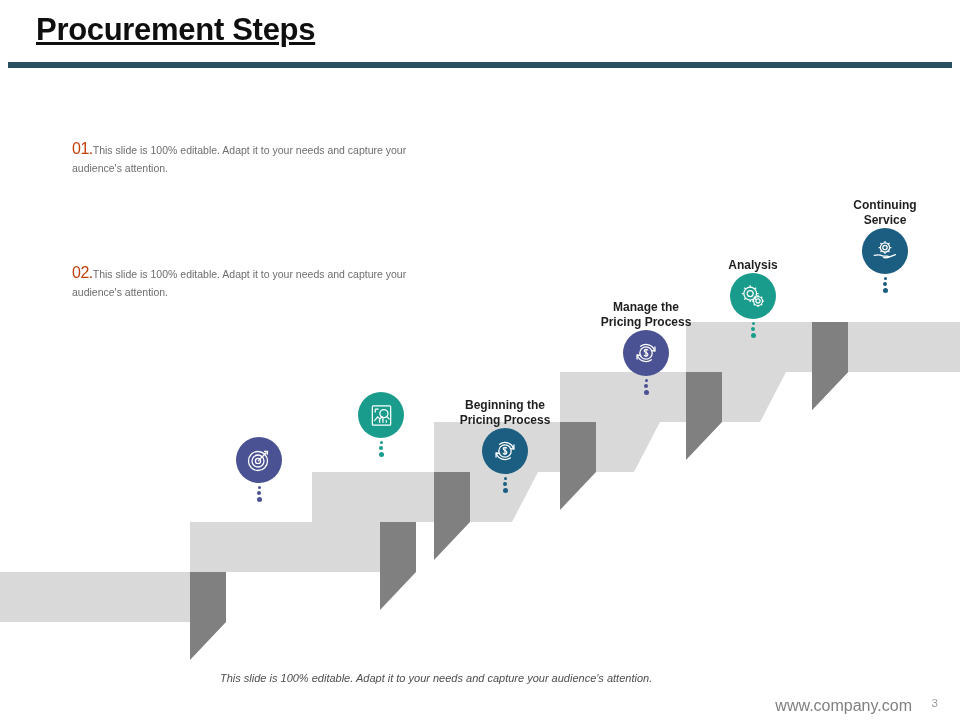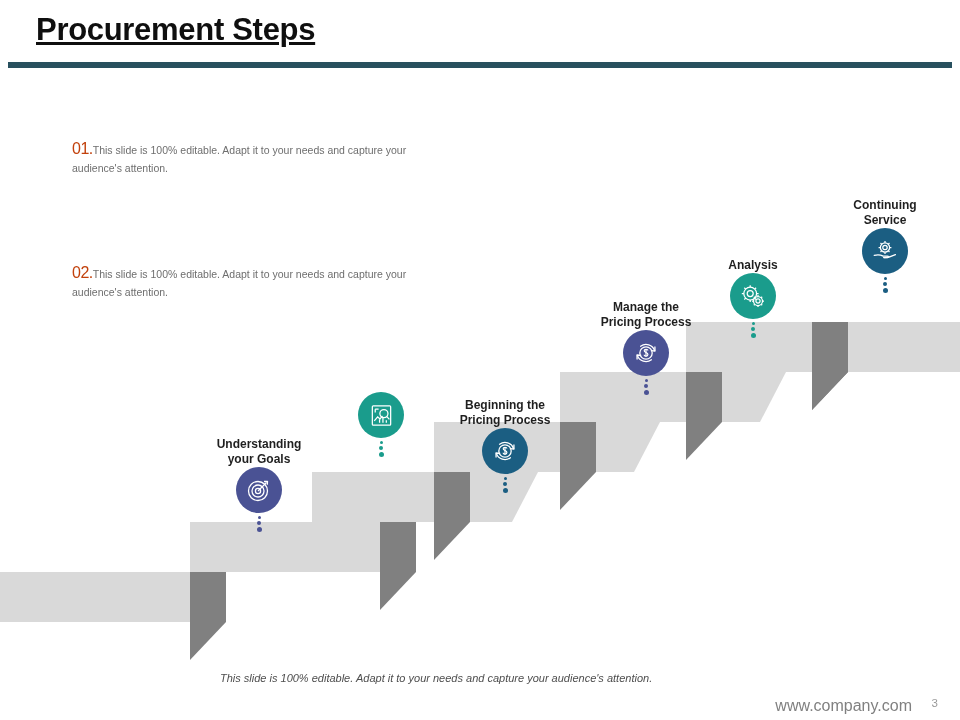--- a/index.html
+++ b/index.html
@@ -175,22 +175,20 @@
     <polygon points="686,372 886,372 912,322 686,322" fill="#d9d9d9"></polygon>
     <polygon points="812,322 848,322 848,372 812,410" fill="#808080"></polygon>
   </g>
   <g>
     <polygon points="812,322 960,322 960,372 812,372" fill="#d9d9d9"></polygon>
     <polygon points="812,322 848,322 848,372 812,410" fill="#808080"></polygon>
   </g>
 </svg>
 
 <div class="step-node" id="node-1" style="left:174px; top:437px;">
-  <div class="step-label">Understanding
-your Goals</div>
   <div class="pin">
     <div class="pin-circle" style="background:#4a5294;">
       <svg width="28" height="28" viewBox="0 0 28 28" fill="none" stroke="#ffffff" stroke-width="1.3">
         <circle cx="13" cy="15" r="9.5"></circle>
         <circle cx="13" cy="15" r="6"></circle>
         <circle cx="13" cy="15" r="2.6"></circle>
         <path d="M13 15 L21.5 6.5"></path>
         <path d="M19 5.5 L22.5 5.3 L22.3 8.8" stroke-linejoin="round"></path>
       </svg>
     </div>

